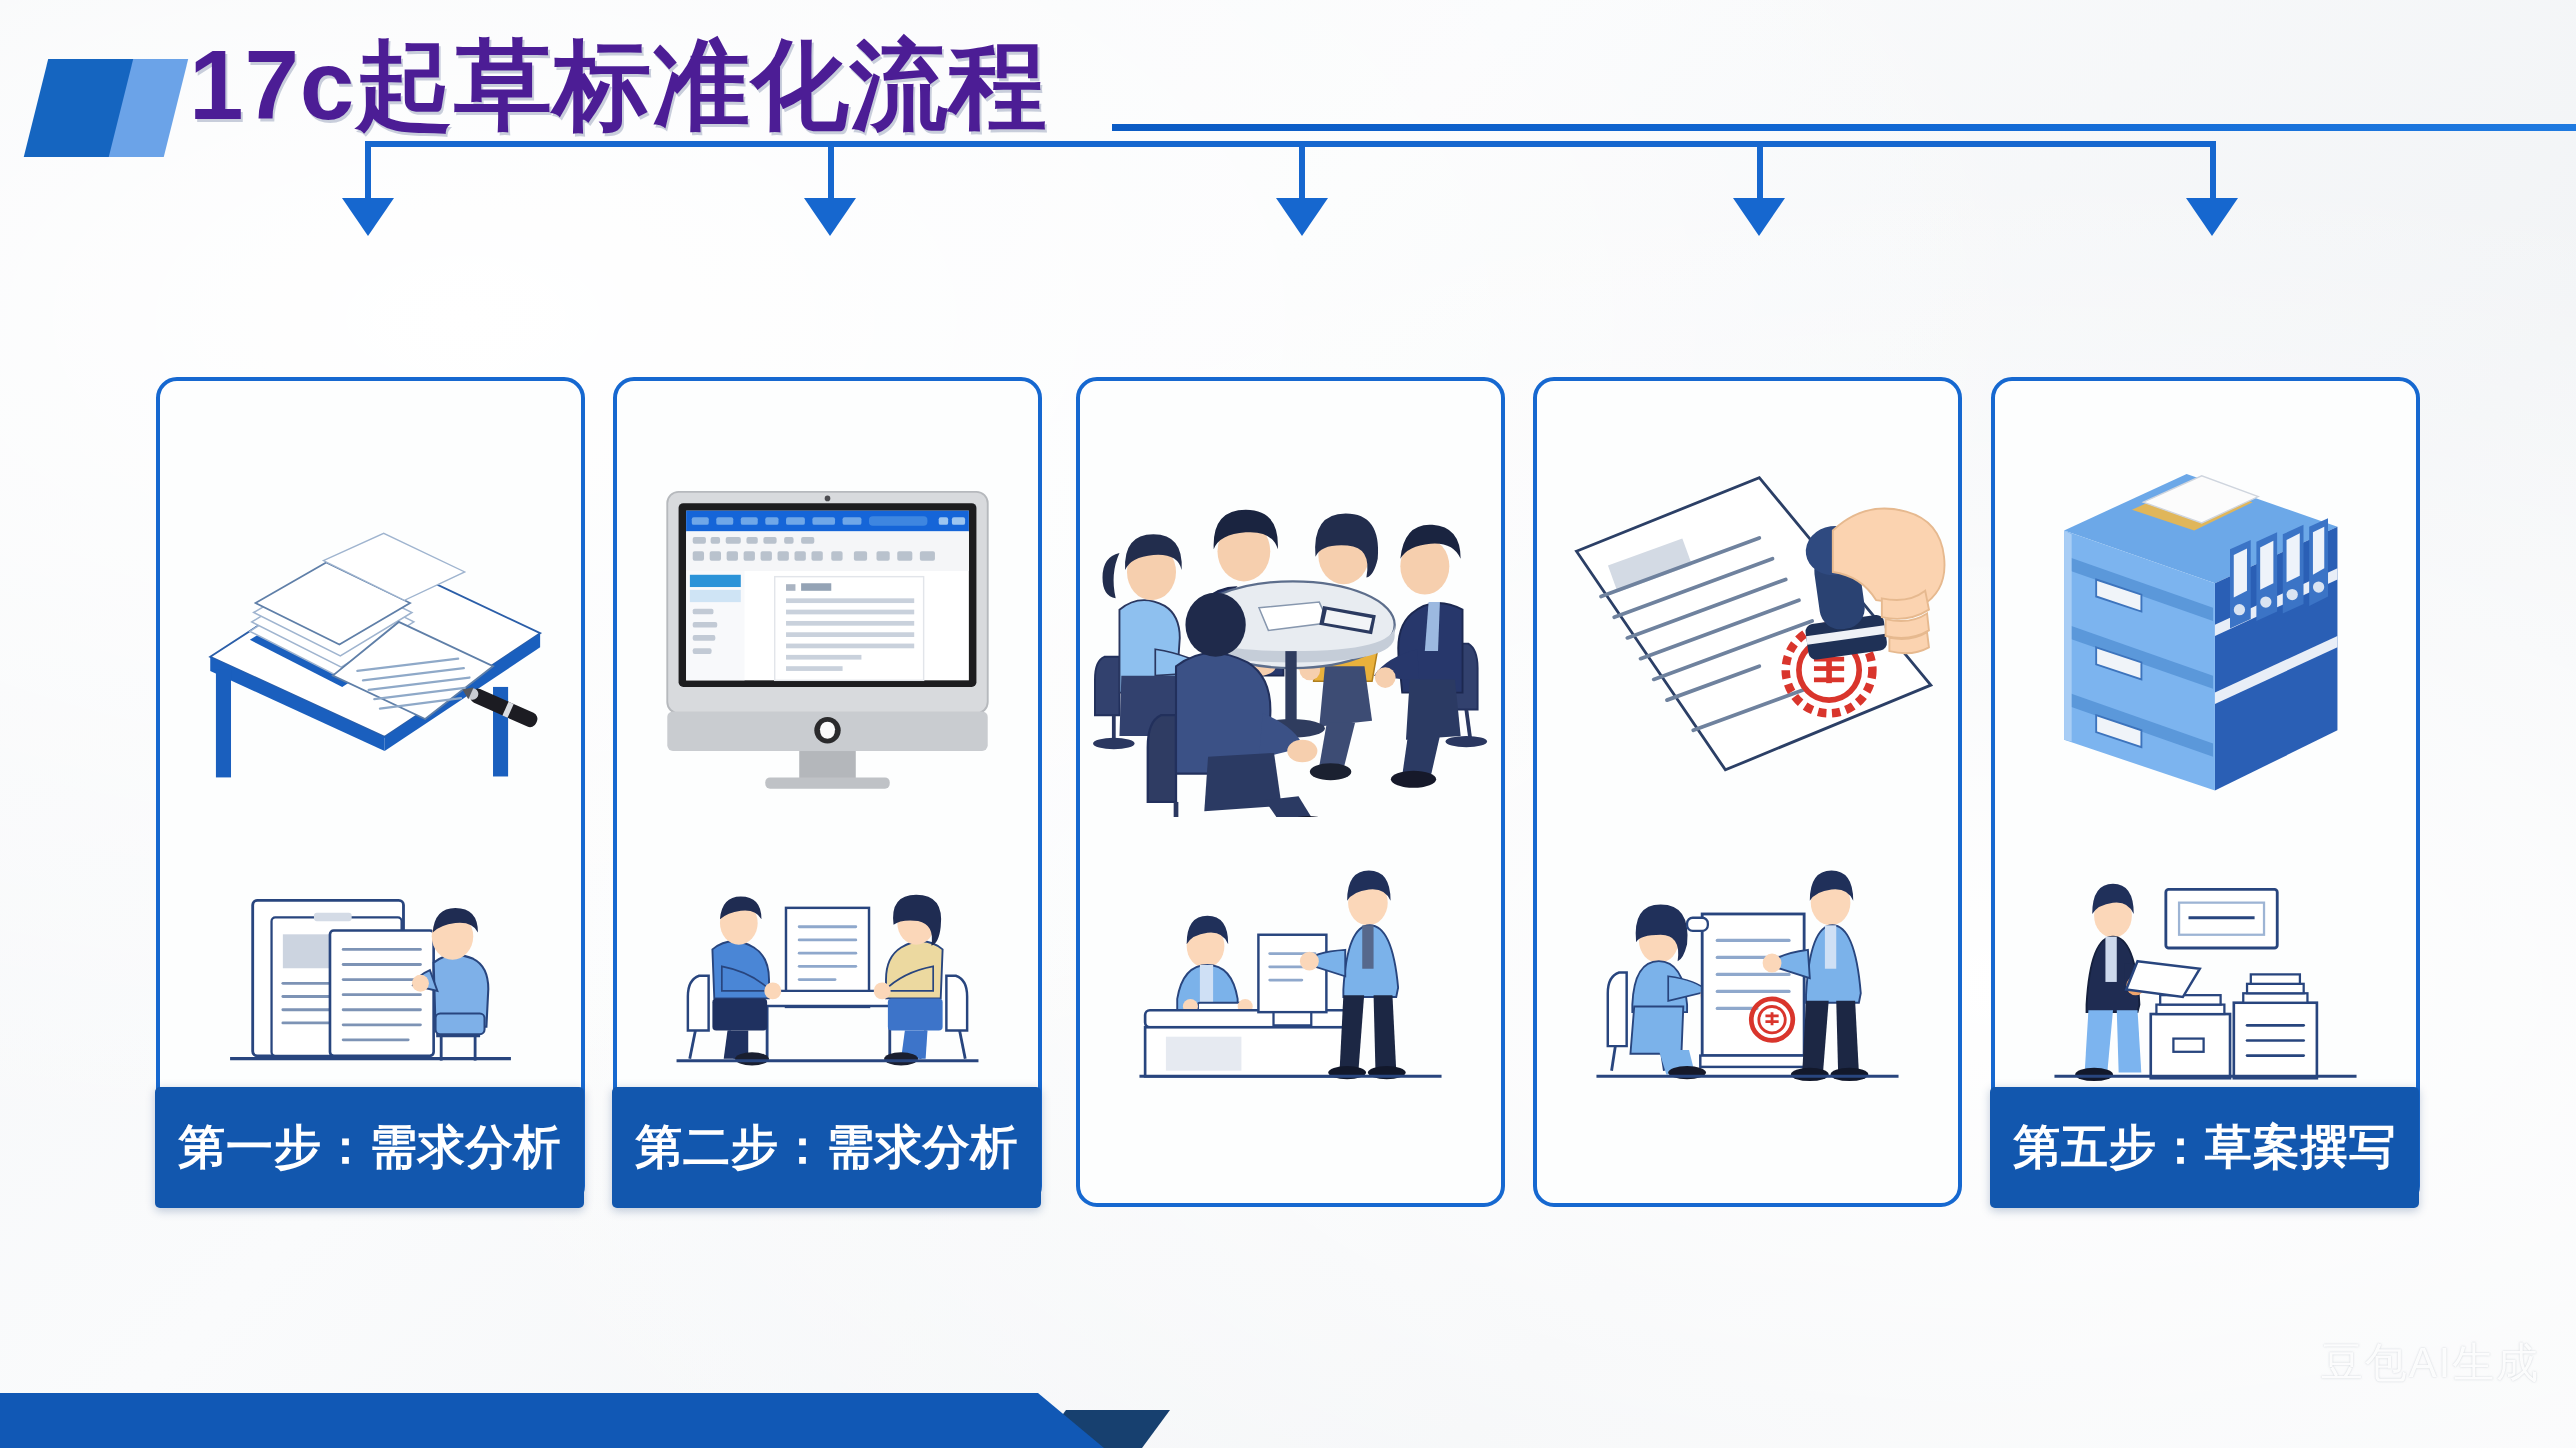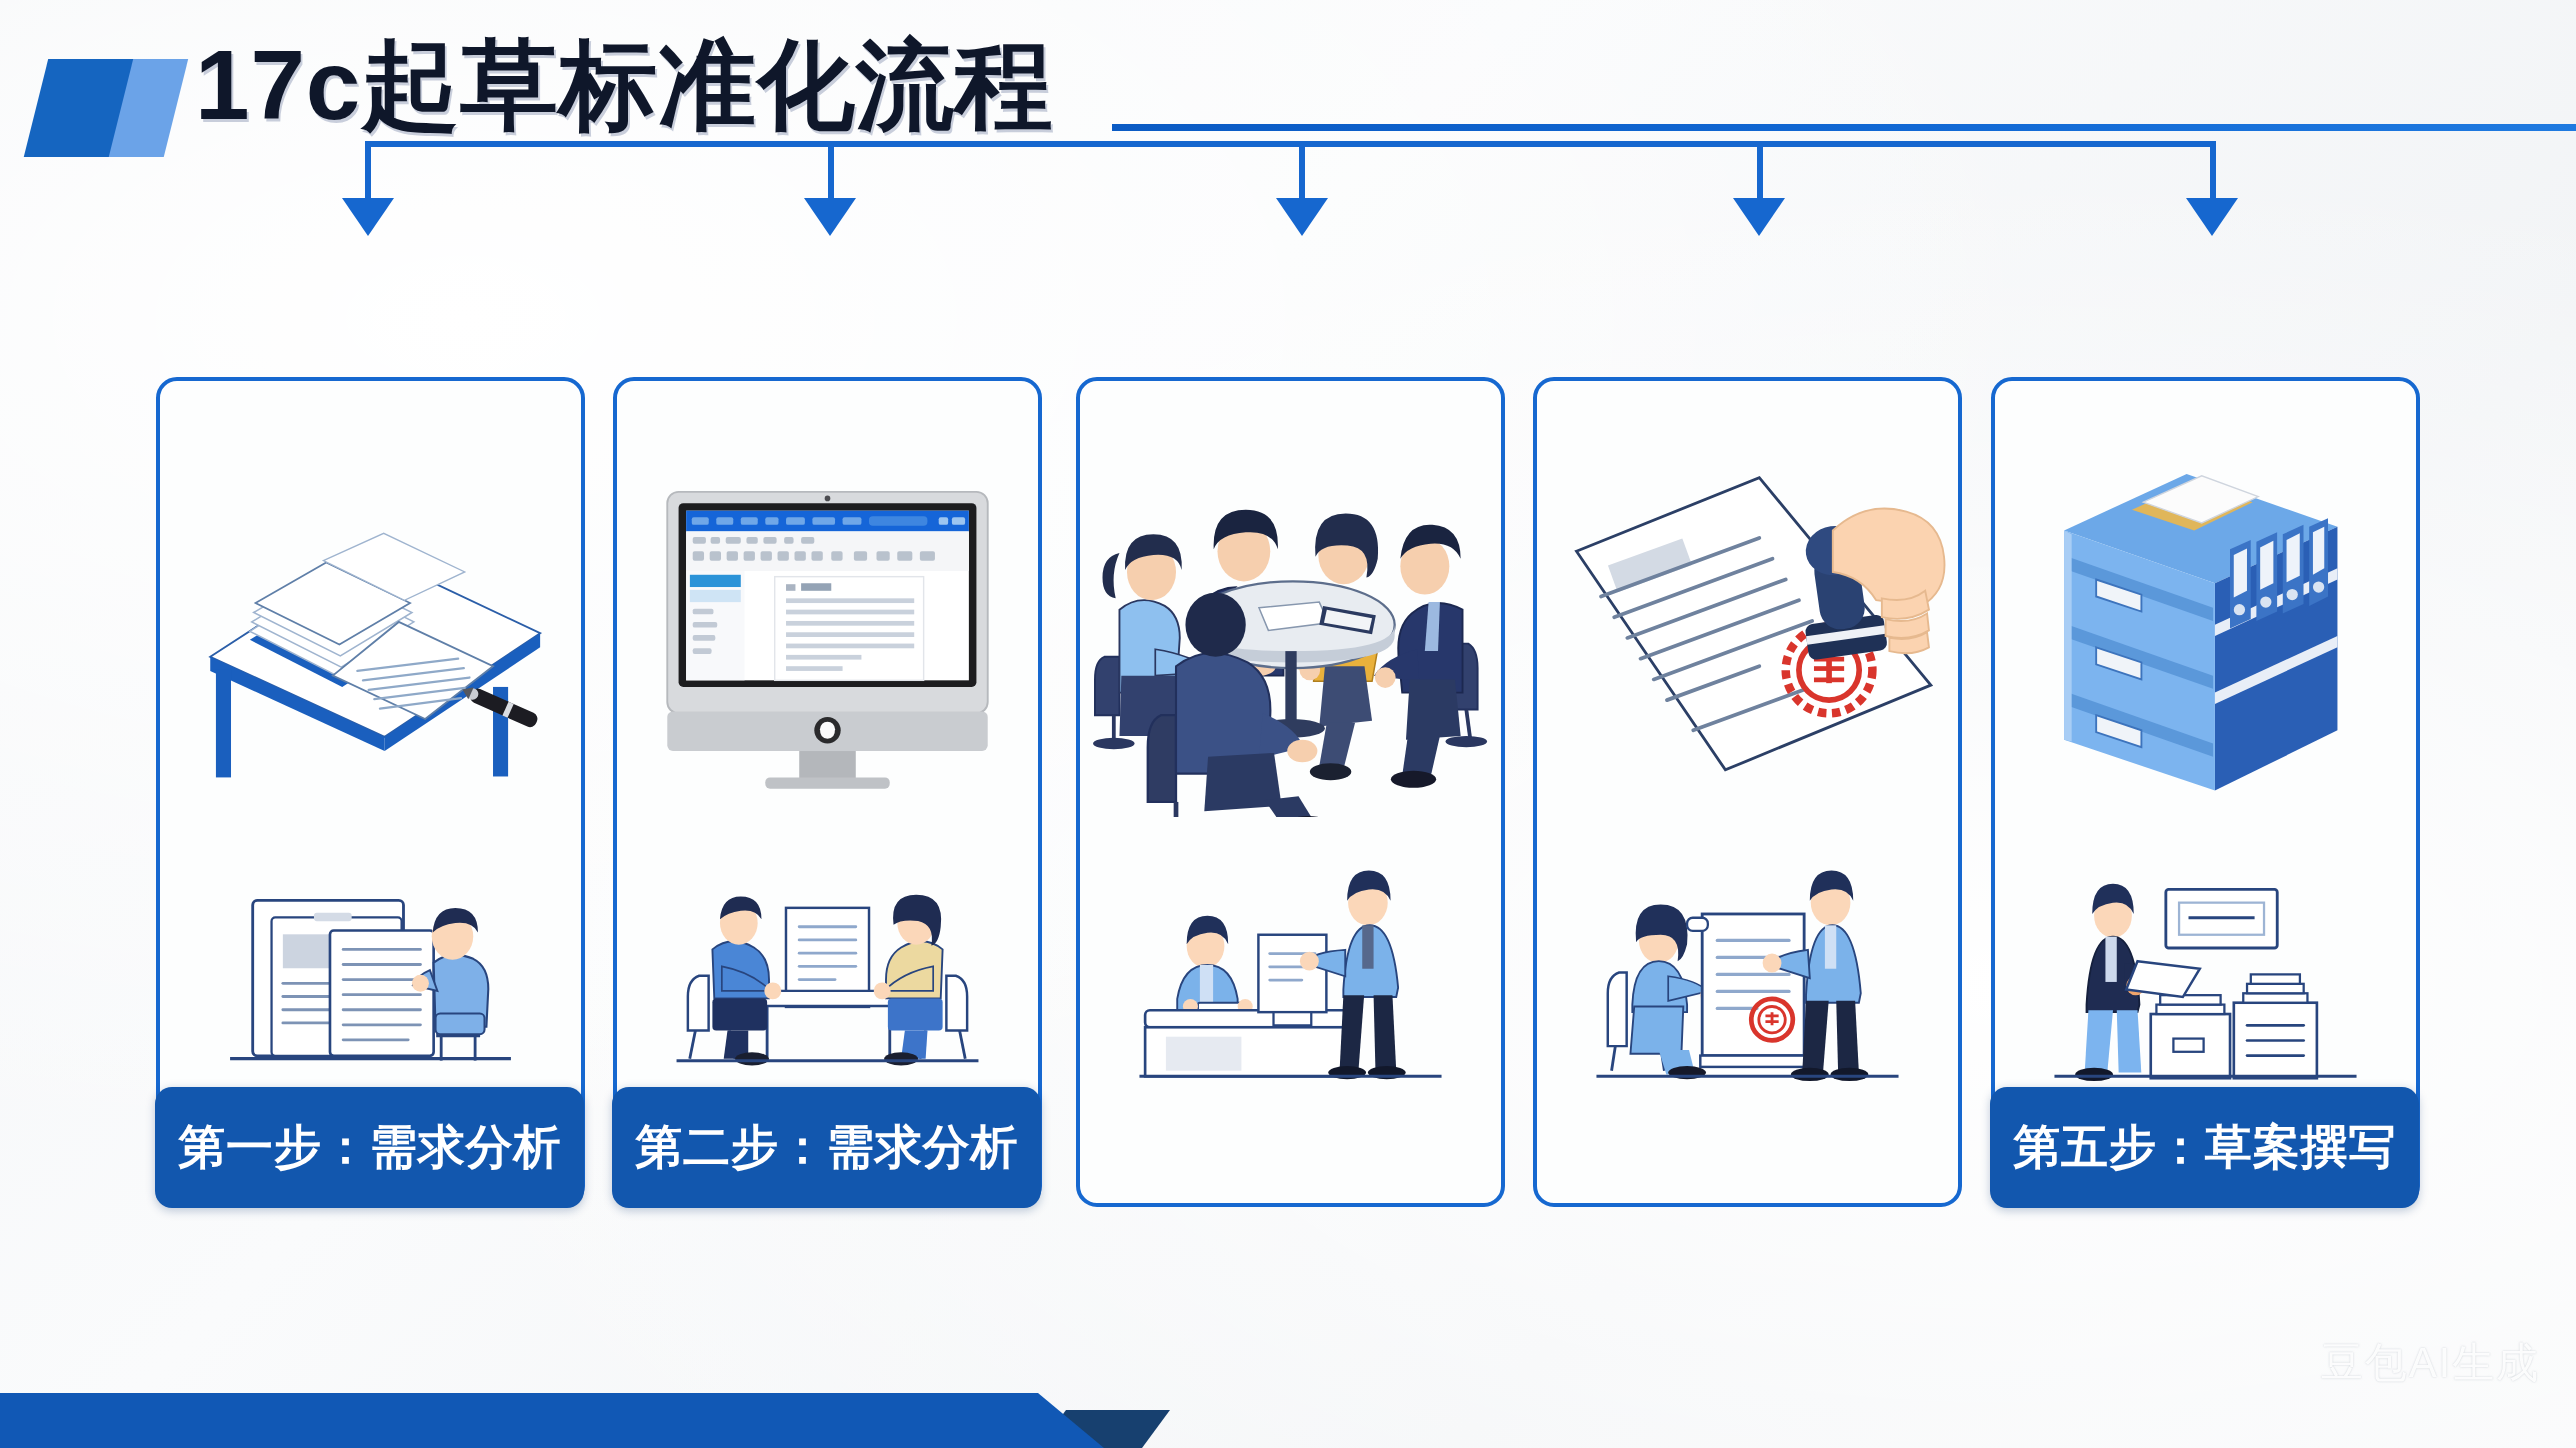--- a/index.html
+++ b/index.html
@@ -32,25 +32,24 @@
   .accent-light{
     position:absolute;left:121px;top:59px;
     width:55px;height:98px;
     background:#6ba3e8;
     transform:skewX(-14deg);
   }
   .title{
     position:absolute;left:189px;top:31px;
     font-size:98px;line-height:1.12;
     font-weight:700;
-    color:#0f172a;
+    color:#4c1d95;
     letter-spacing:0.9px;
     white-space:nowrap;
     text-shadow:1.9px 2.8px 0 rgba(20,40,100,.22);
-    margin-left:6px;
   }
   .title-rule{
     position:absolute;left:1112px;top:124px;
     width:1464px;height:6.6px;
     background:linear-gradient(90deg,#0b5bc4 0%,#1168d4 55%,#1f7ae0 100%);
   }
 
   
   .connectors{position:absolute;left:0;top:132px;width:2576px;height:104px;}
   .conn-h{
@@ -89,21 +88,21 @@
   }
   .card-art-bottom{
     position:absolute;left:0;top:472px;
     width:100%;height:255px;
     display:flex;align-items:center;justify-content:center;
   }
   .card-label{
     position:absolute;
     width:429px;height:121px;
     background:#1257ae;
-    border-radius:17px;
+    border-radius:5px;
     display:flex;align-items:center;justify-content:center;
     color:#ffffff;
     font-size:47px;font-weight:700;
     letter-spacing:0.9px;
     white-space:nowrap;
     box-shadow:0 2.8px 9.4px rgba(10,50,110,.25);
   }
 
   
   .bottom-band{

